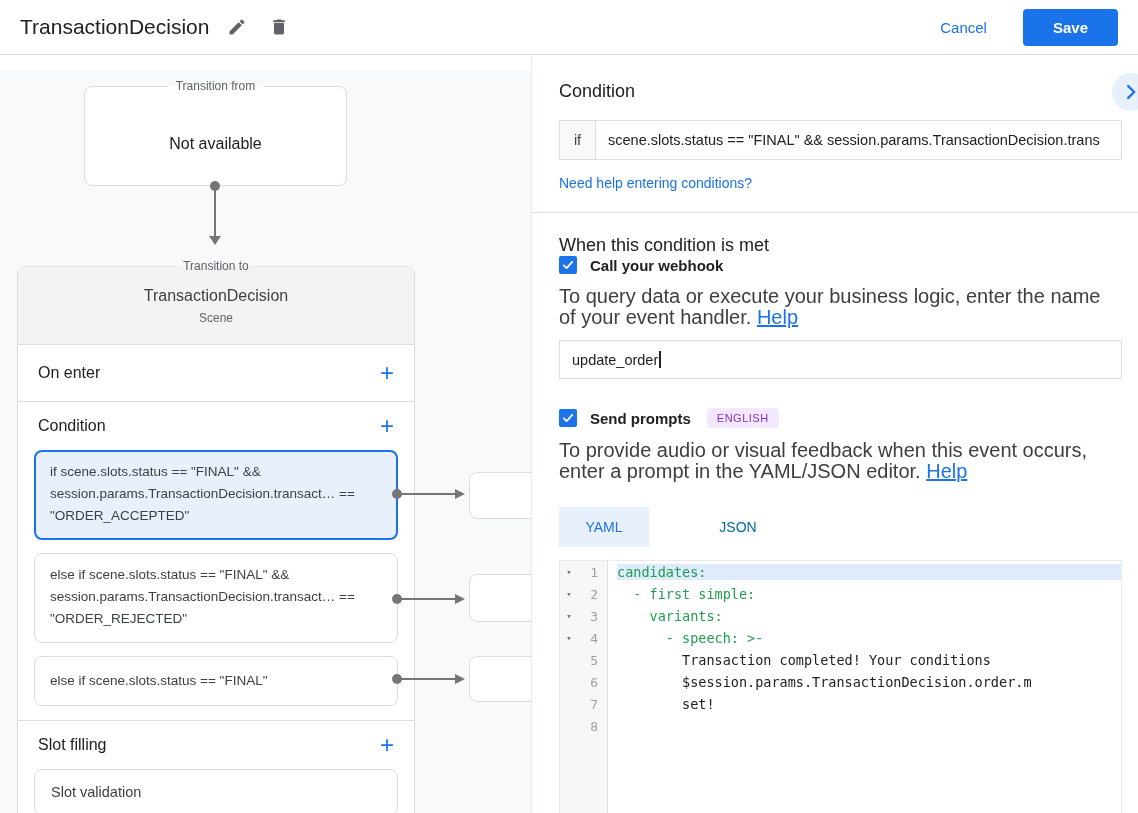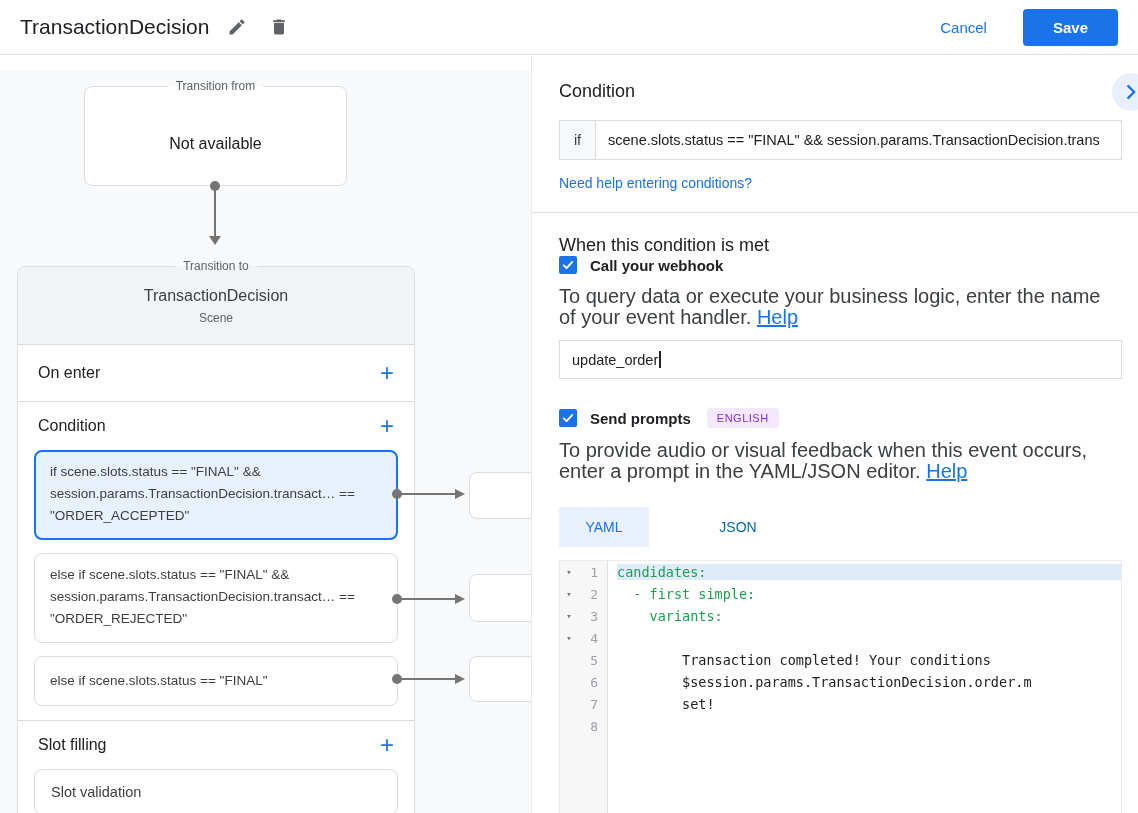--- a/index.html
+++ b/index.html
@@ -277,20 +277,21 @@
         <span class="code key">  - first_simple:</span>
       </div>
       <div class="cm-row">
         <span class="fold">▾</span>
         <span class="ln">3</span>
         <span class="code key">    variants:</span>
       </div>
       <div class="cm-row">
         <span class="fold">▾</span>
         <span class="ln">4</span>
+        <span class="code key">      - speech: &gt;-</span>
       </div>
       <div class="cm-row">
         <span class="fold"></span>
         <span class="ln">5</span>
         <span class="code">        Transaction completed! Your conditions</span>
       </div>
       <div class="cm-row">
         <span class="fold"></span>
         <span class="ln">6</span>
         <span class="code">        $session.params.TransactionDecision.order.m</span>

